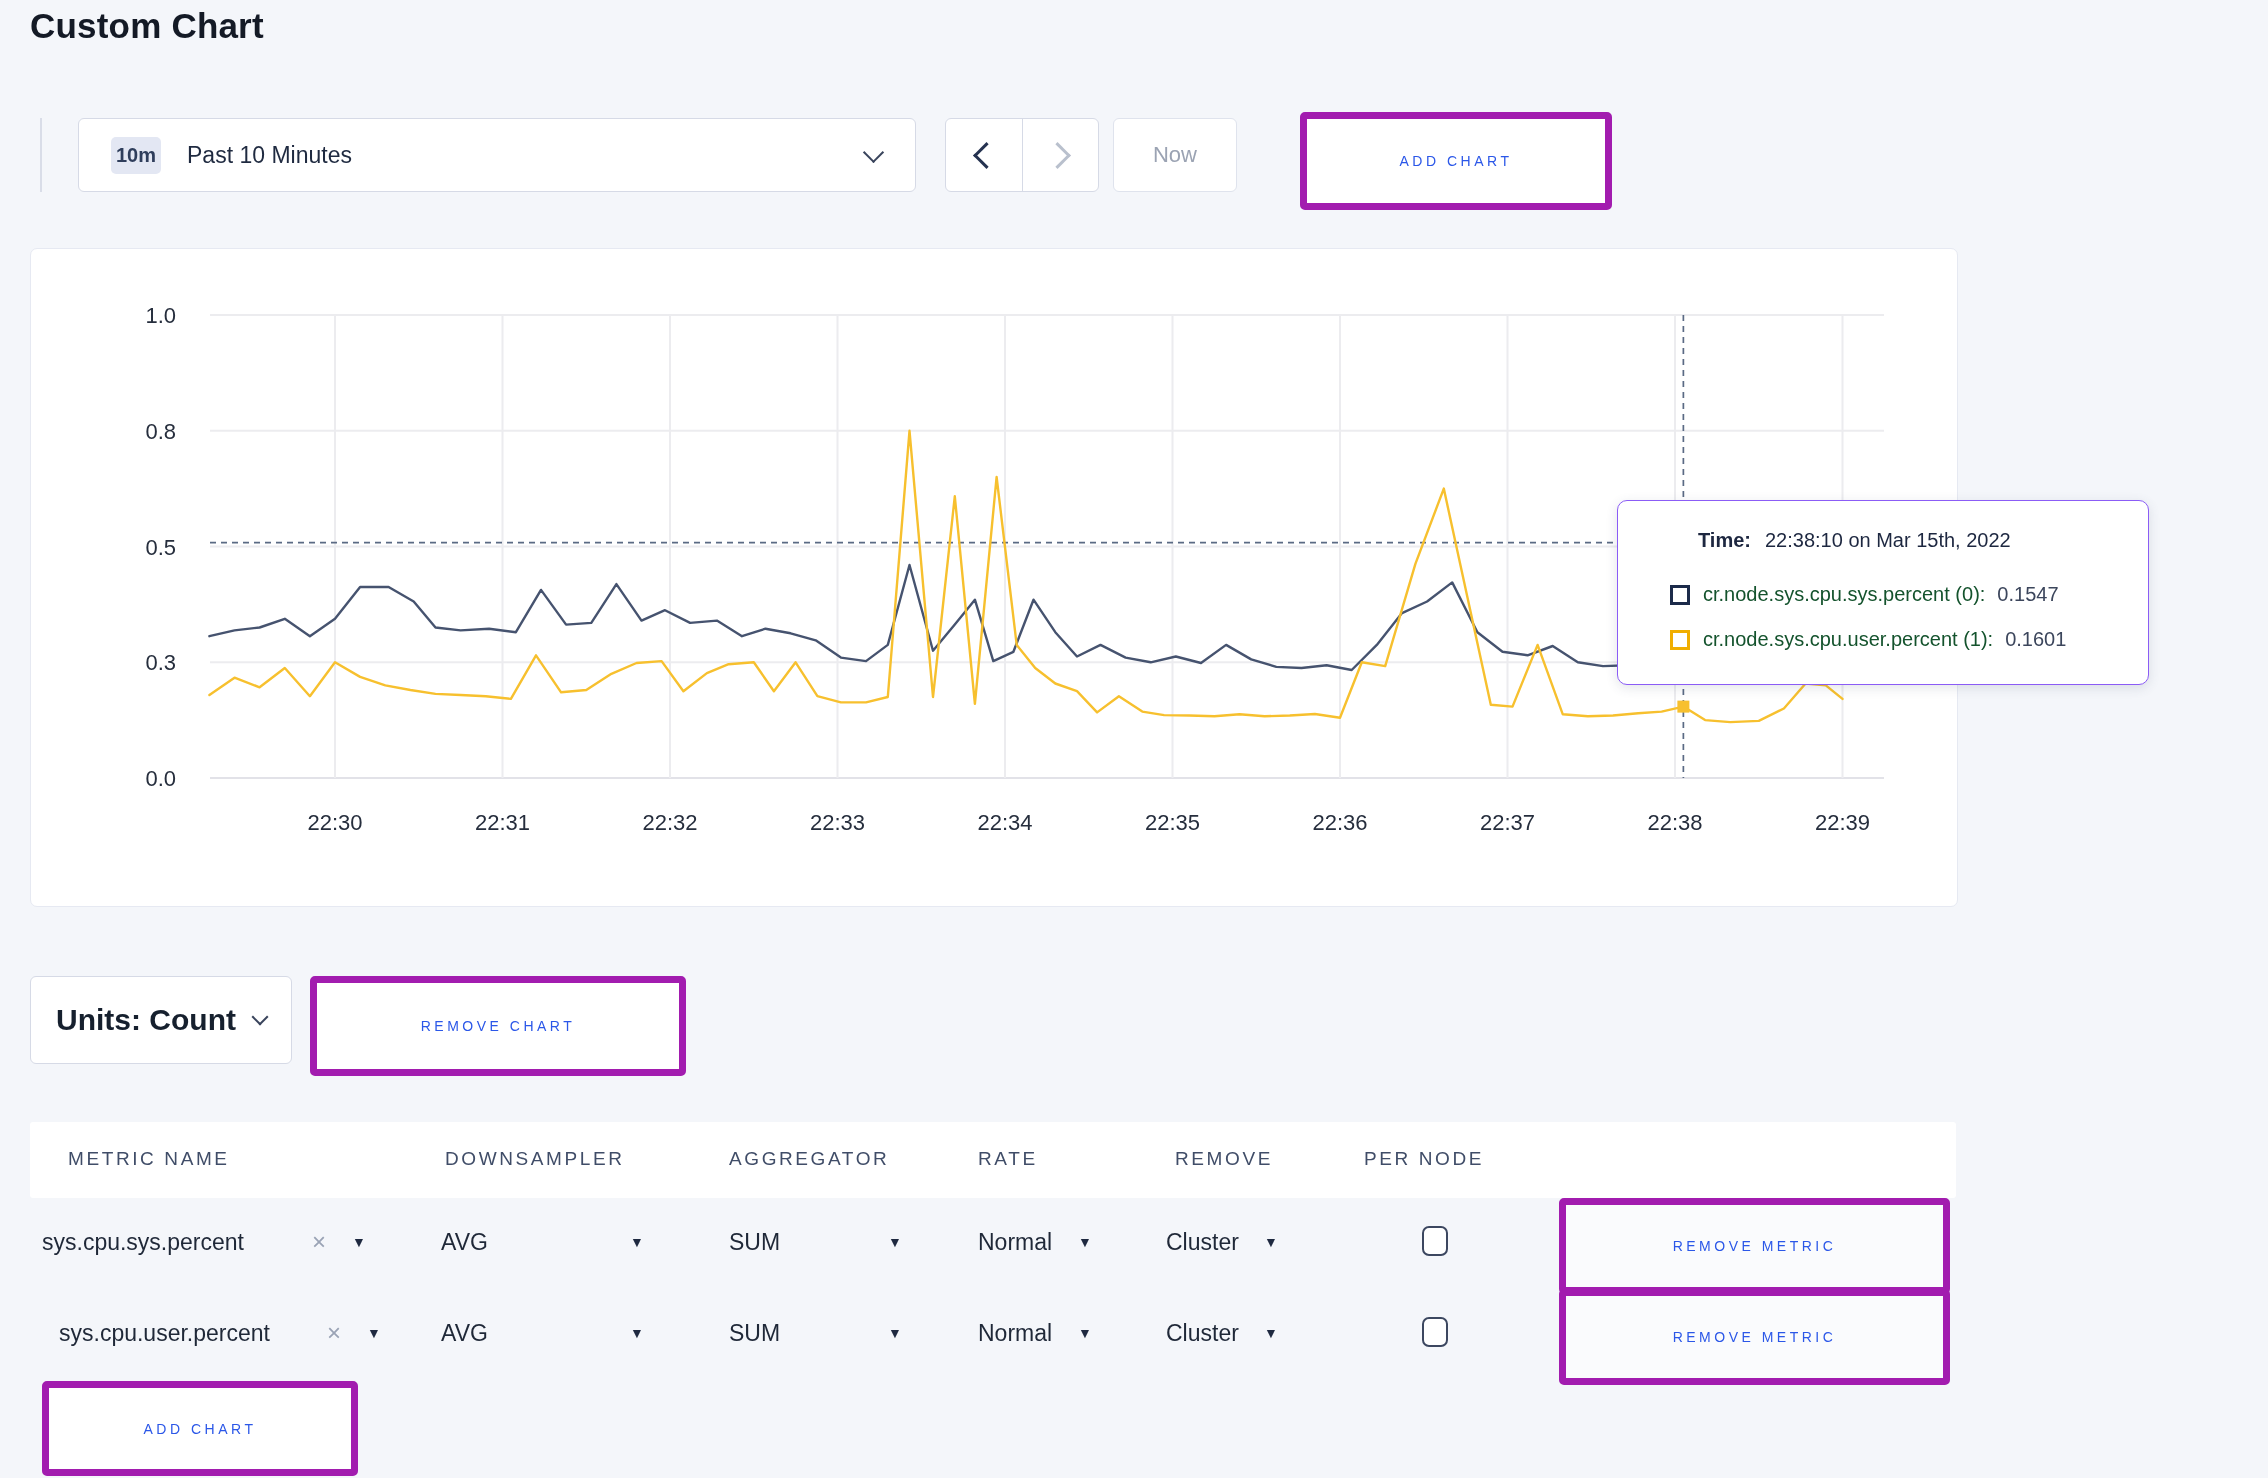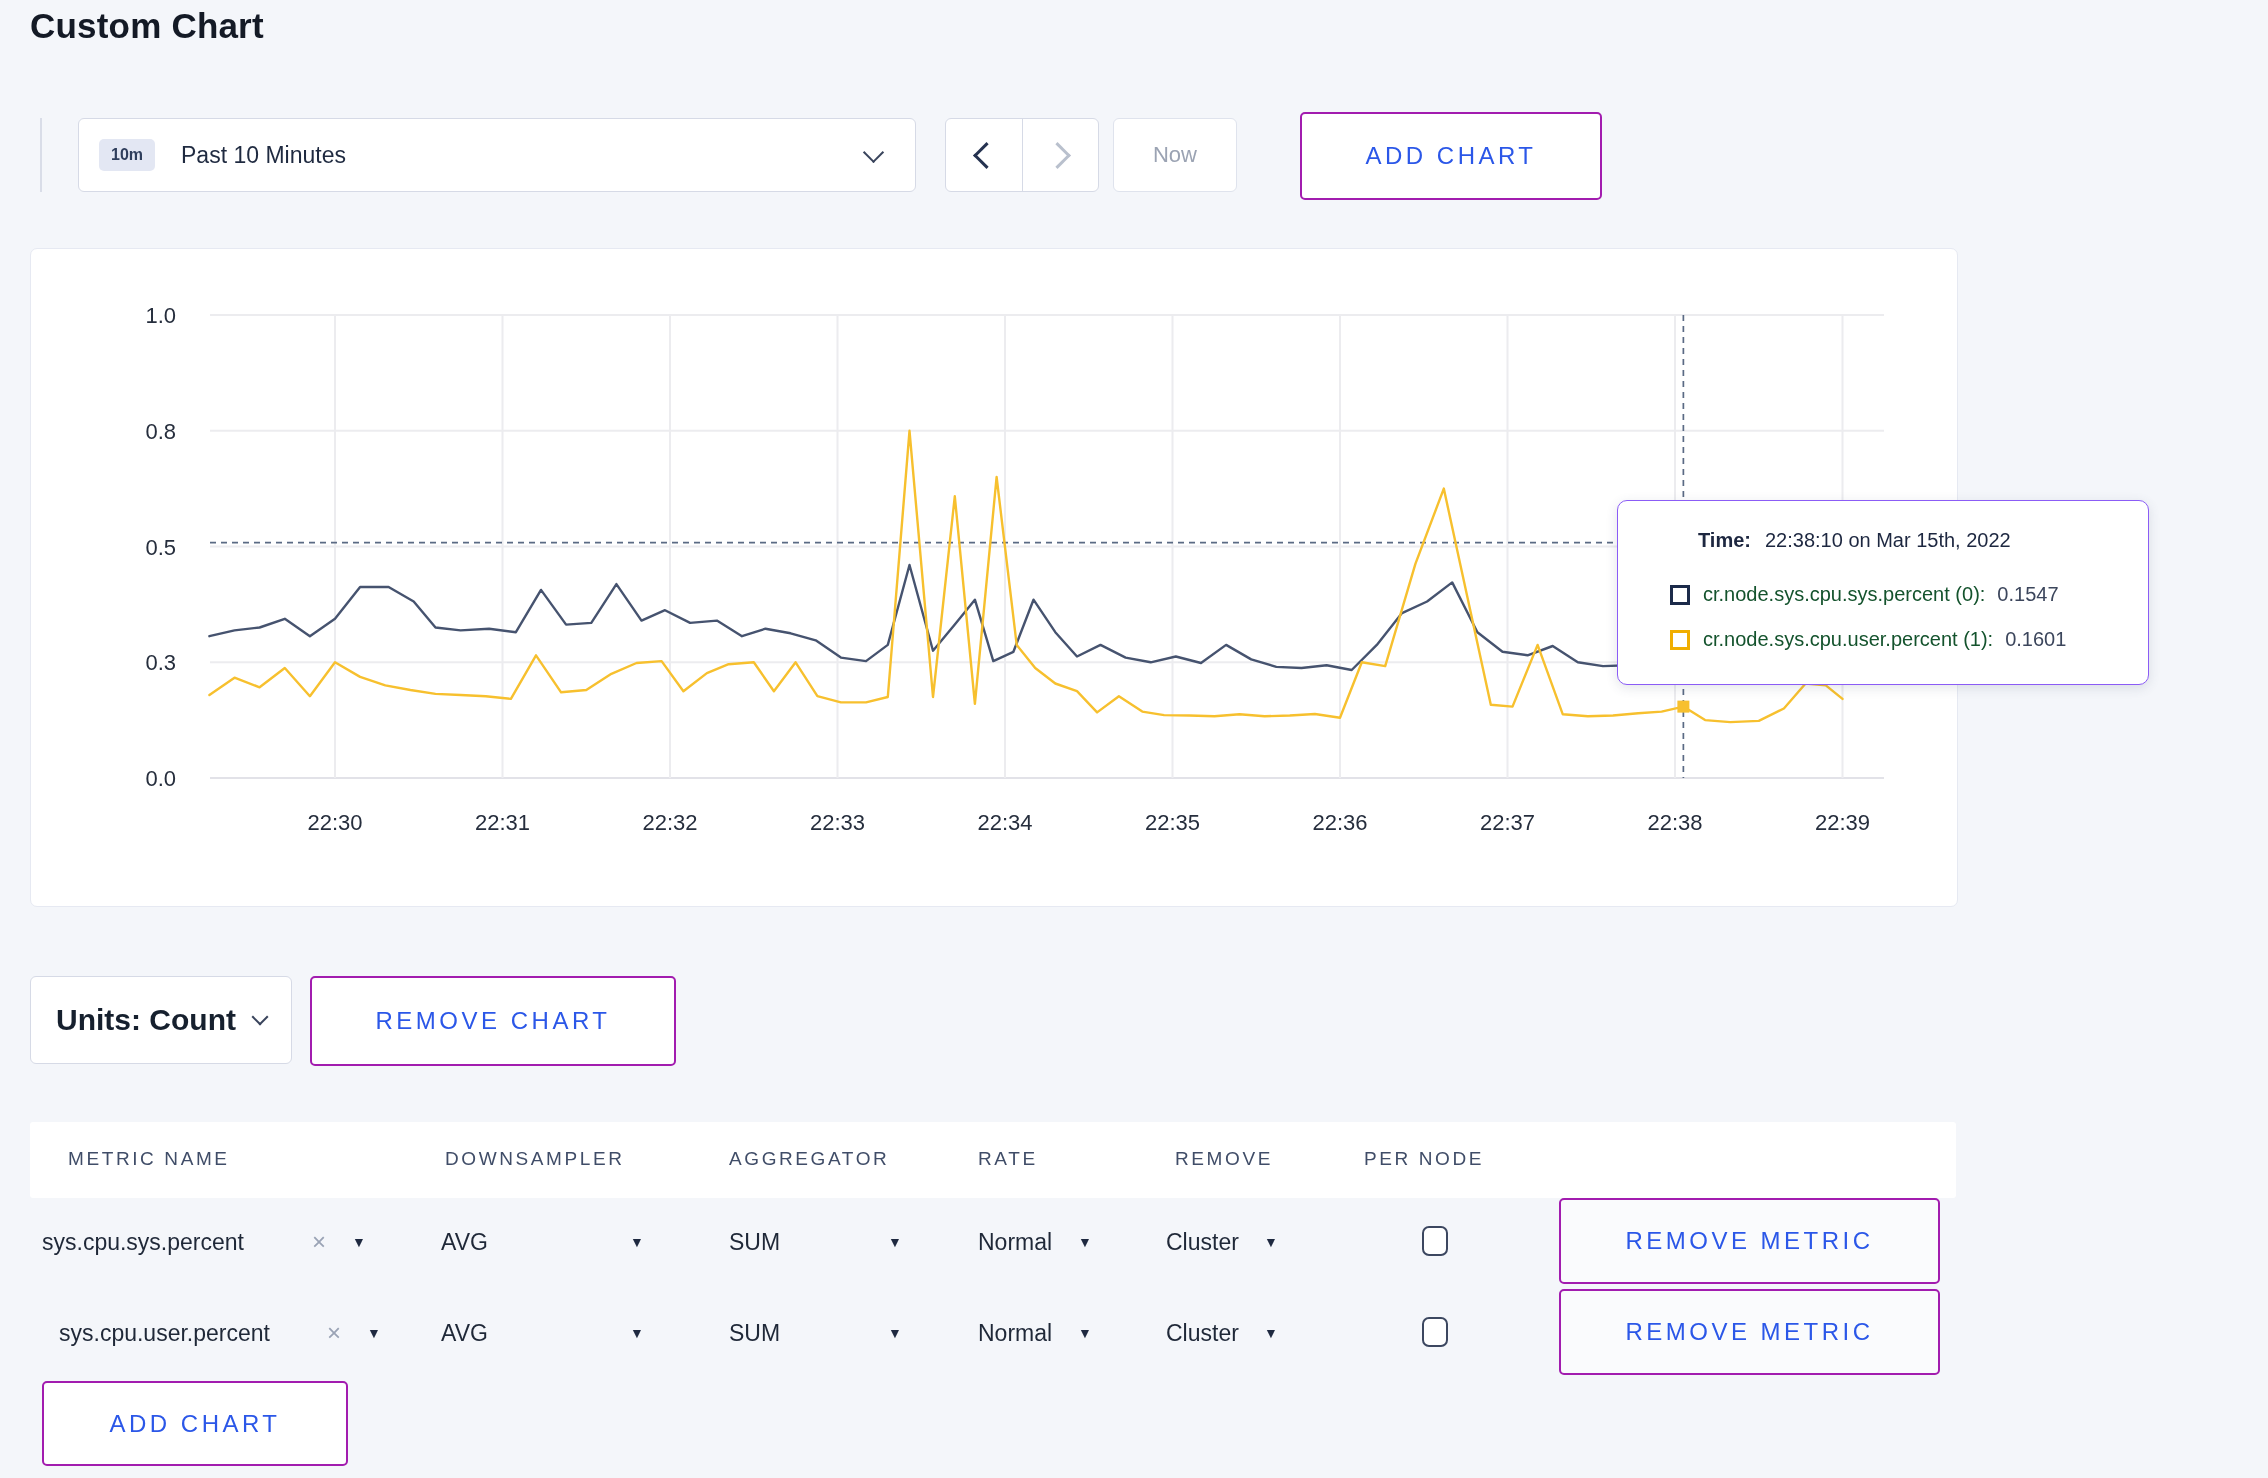--- a/index.html
+++ b/index.html
@@ -14,43 +14,43 @@
   .page-title{
     left:30px;top:6px;font-size:35px;font-weight:600;color:#141a26;letter-spacing:.2px;
   }
   
   .tb-divider{left:40px;top:118px;width:2px;height:74px;background:#d9dde8;}
   .time-select{
     left:78px;top:118px;width:836px;height:72px;background:#fff;
     border:1px solid #d6dae6;border-radius:6px;display:flex;align-items:center;cursor:pointer;
   }
   .time-badge{
-    margin-left:20px;background:#e3e7f3;border-radius:5px;padding:7px 12px;
-    font-size:16px;font-weight:700;color:#2f3e5c;
+    margin-left:32px;background:#e3e7f3;border-radius:5px;padding:7px 5px;
+    font-size:20px;font-weight:700;color:#2f3e5c;
   }
   .time-label{margin-left:26px;font-size:23px;font-weight:500;color:#1f2a40;}
   .chev{width:13px;height:13px;border-right:2.5px solid #39445c;border-bottom:2.5px solid #39445c;transform:rotate(45deg);display:inline-block;}
   .time-chev{position:absolute;right:34px;top:26px;}
   .arrow-group{
     left:945px;top:118px;width:152px;height:72px;background:#fff;
     border:1px solid #d6dae6;border-radius:6px;display:flex;
   }
   .arrow-cell{flex:1;display:flex;align-items:center;justify-content:center;cursor:pointer;}
   .arrow-cell.first{border-right:1px solid #d6dae6;}
   .arr{width:16px;height:16px;border-right:3.5px solid #253250;border-bottom:3.5px solid #253250;}
   .arr.left{transform:rotate(135deg);margin-left:6px;}
   .arr.right{transform:rotate(-45deg);margin-right:6px;border-color:#b9c0cd;}
   .now-btn{
     left:1113px;top:118px;width:122px;height:72px;background:#fff;border:1px solid #dfe3ed;border-radius:6px;
     display:flex;align-items:center;justify-content:center;font-size:22px;color:#9ba3b3;cursor:default;
   }
   .btn-blue{
-    background:#fff;border:2px solid #a21caf;border-radius:5px;
+    background:#fff;border:7px solid #a21caf;border-radius:5px;
     display:flex;align-items:center;justify-content:center;
-    color:#2b57e8;font-size:24px;font-weight:500;letter-spacing:3.5px;cursor:pointer;
+    color:#2b57e8;font-size:14px;font-weight:500;letter-spacing:3.5px;cursor:pointer;
   }
   .add-chart{left:1300px;top:112px;width:298px;height:84px;}
   
   .chart-card{
     left:30px;top:248px;width:1926px;height:657px;background:#fff;
     border:1px solid #e6e9f2;border-radius:7px;
   }
   svg.chart{left:0;top:0;pointer-events:none;}
   
   .tooltip{

